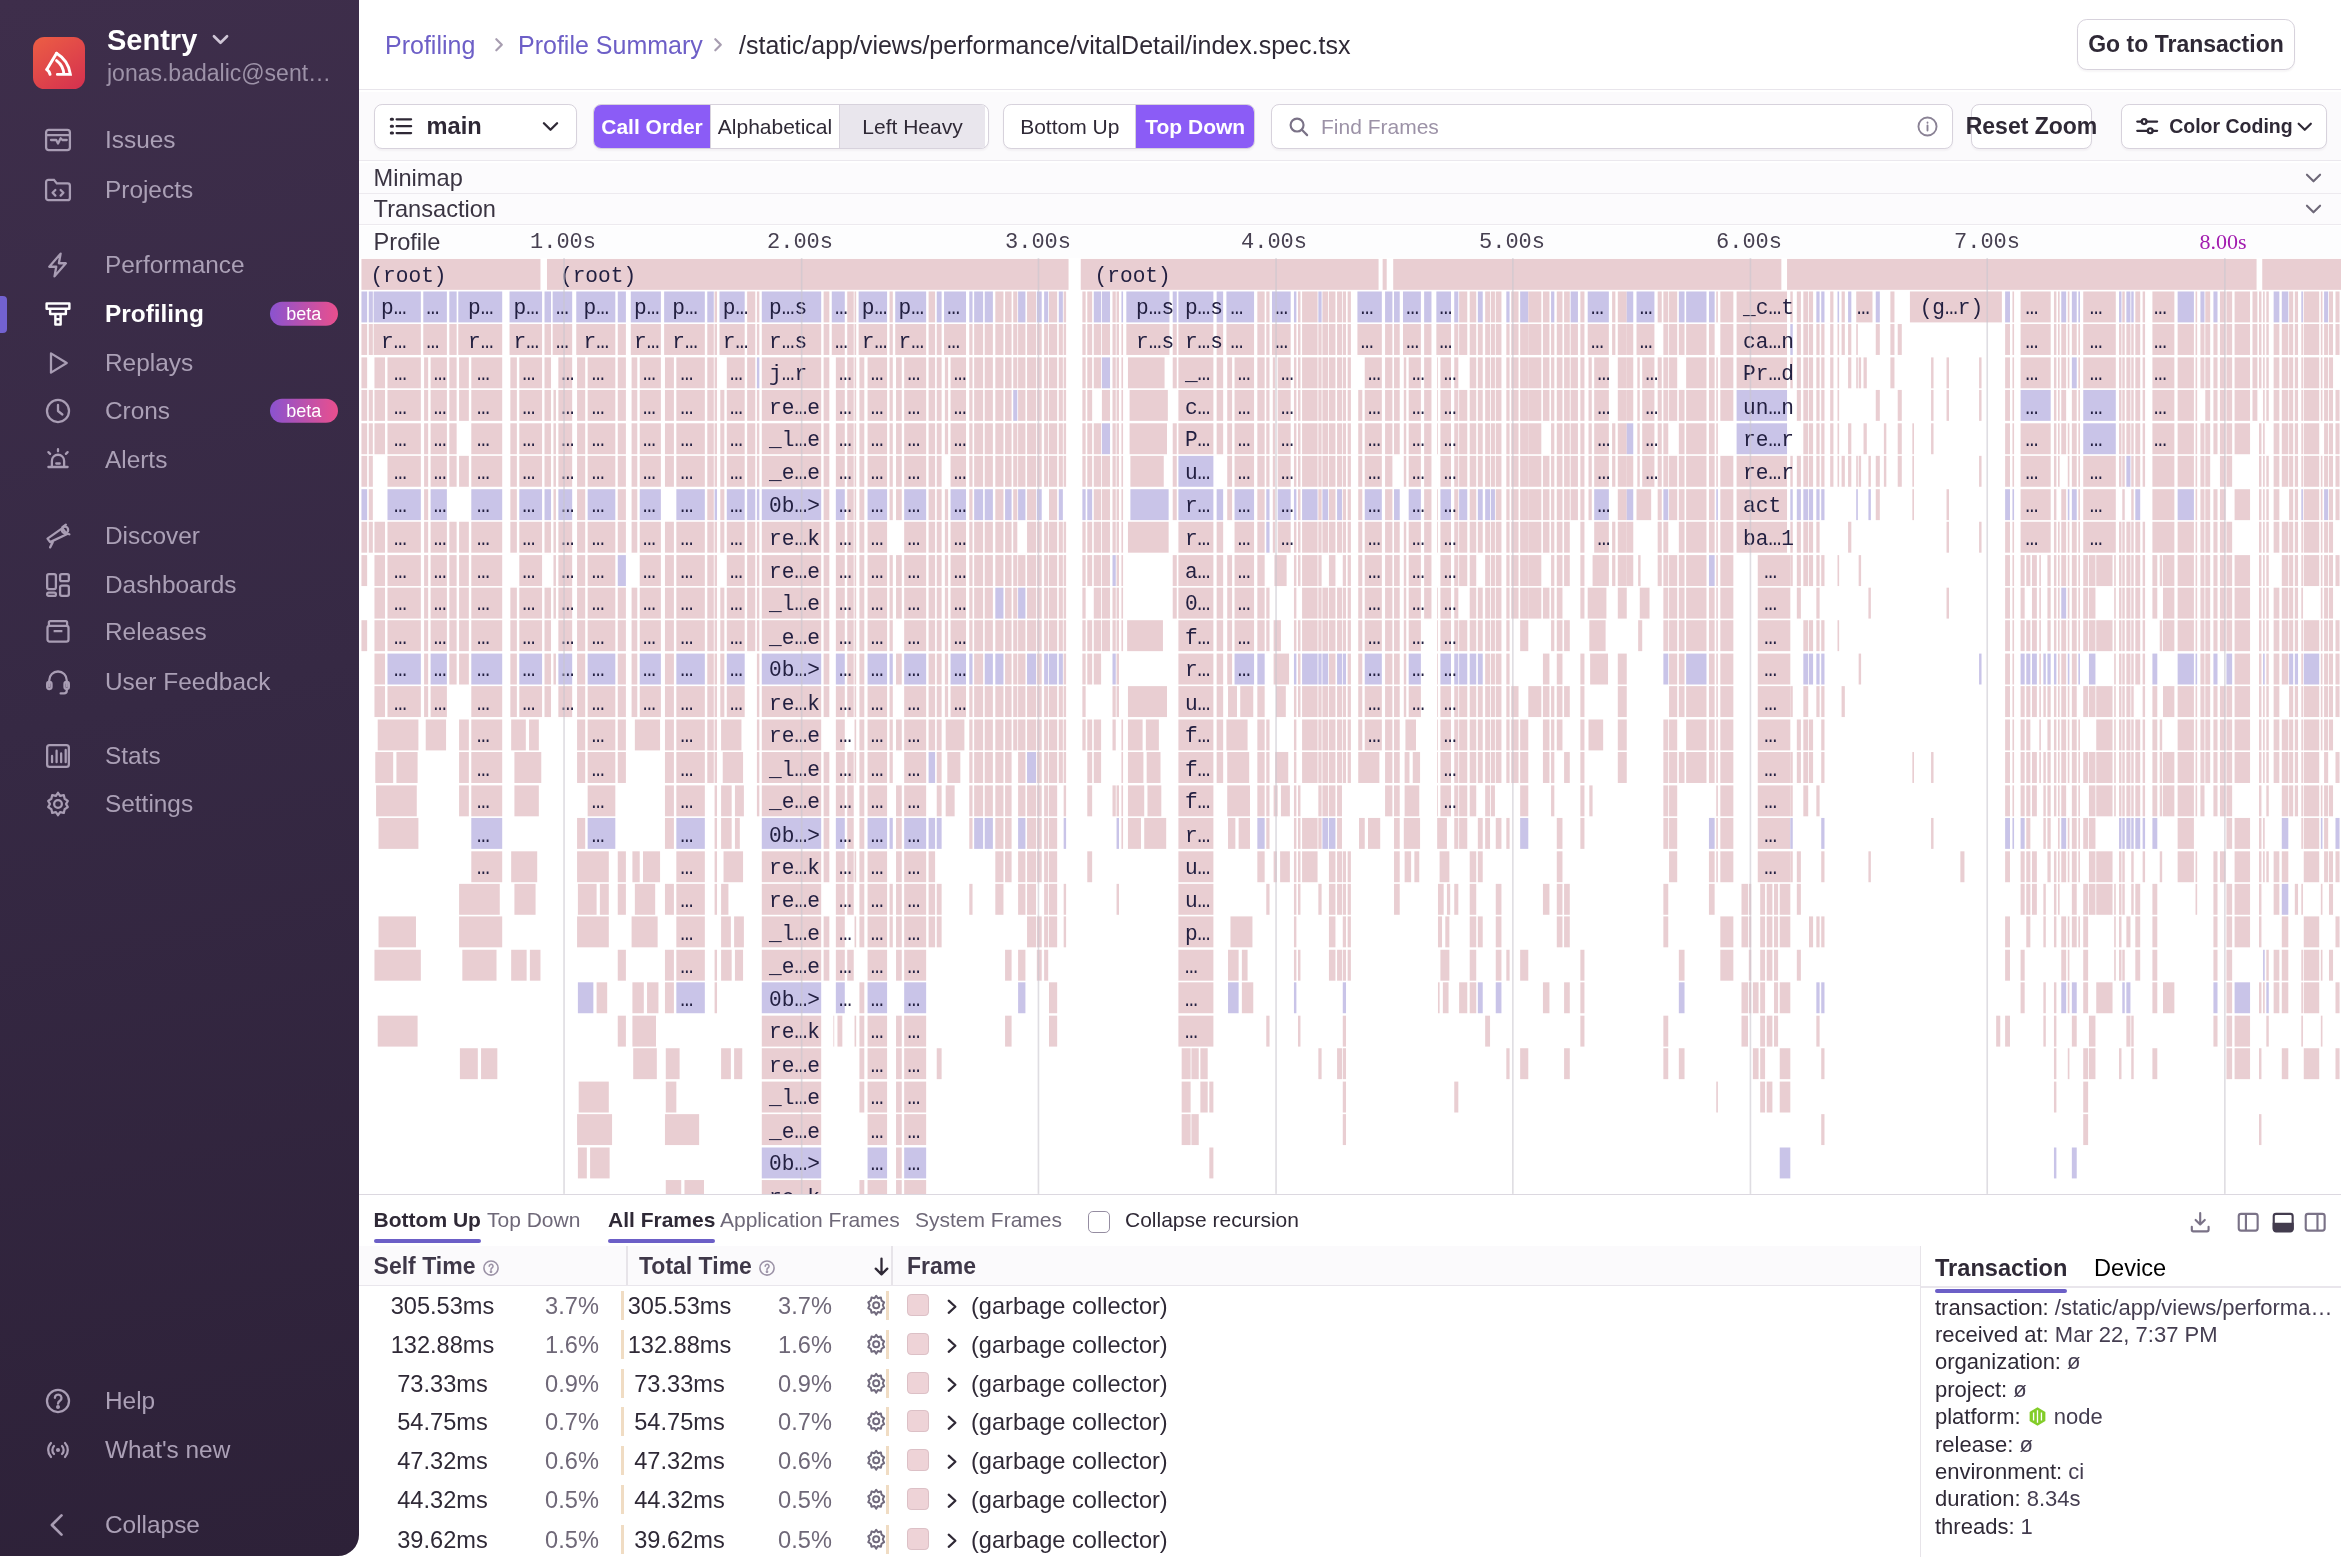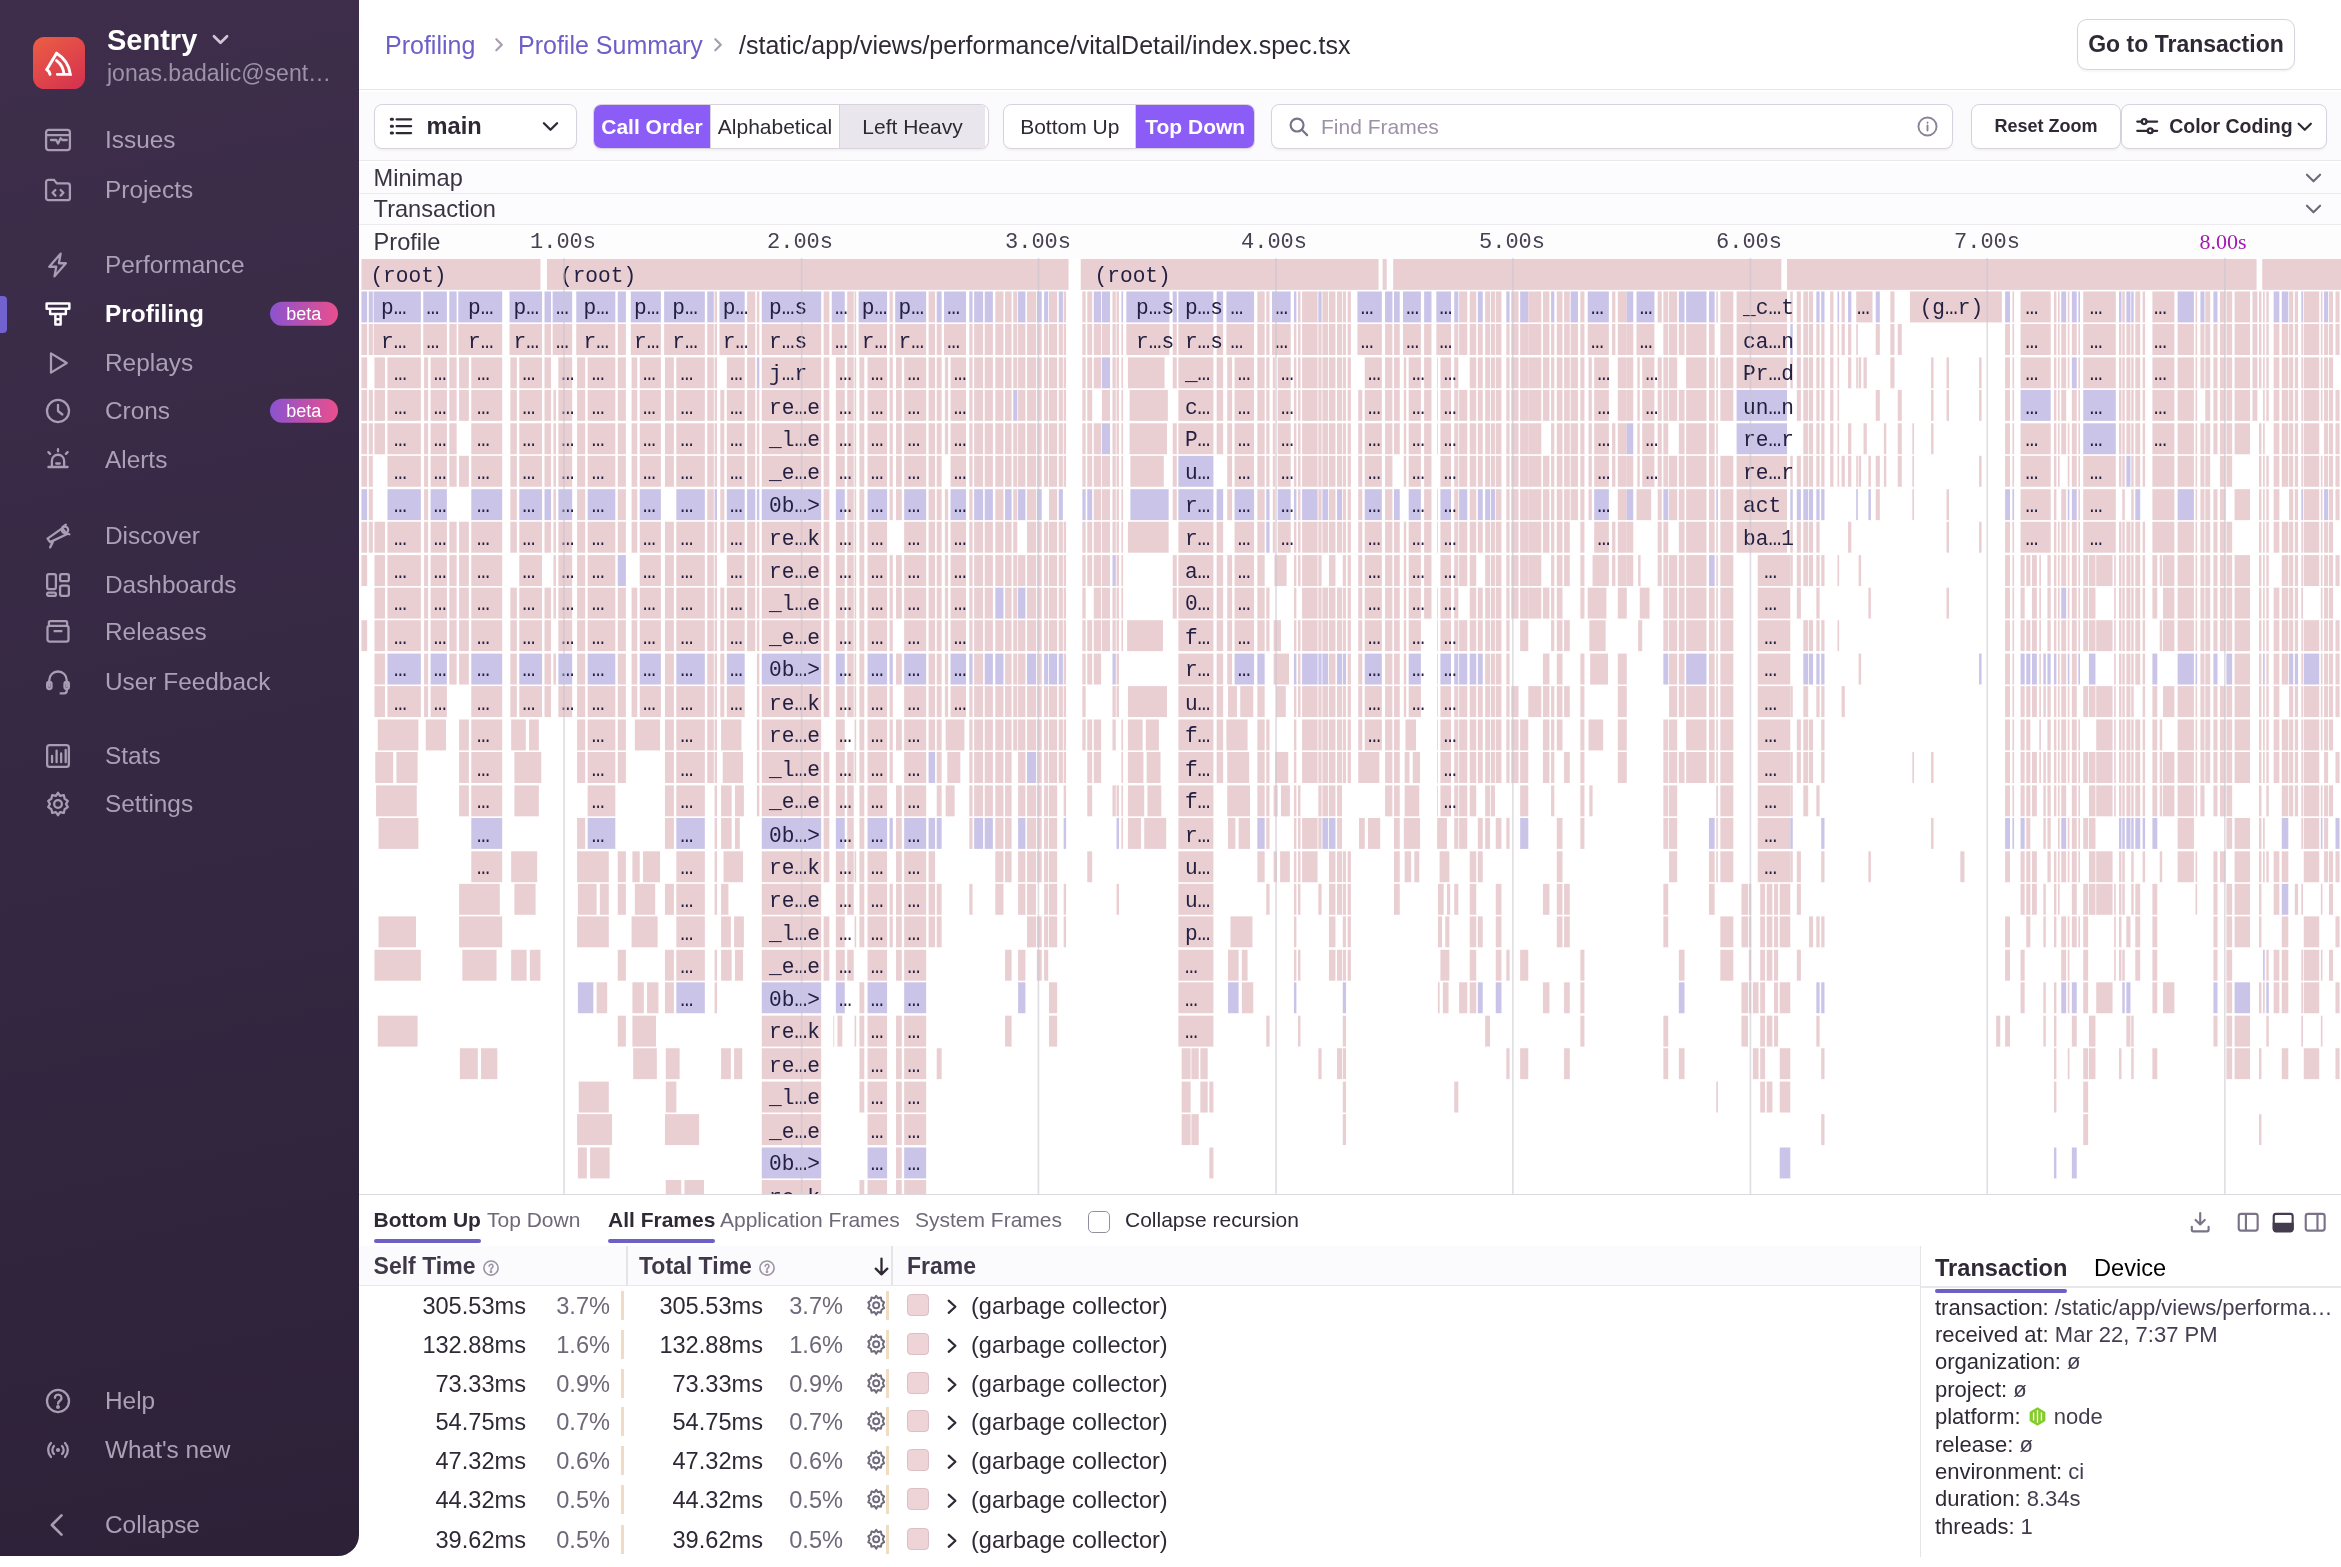--- a/index.html
+++ b/index.html
@@ -43,21 +43,21 @@
   border-top:1.6px solid #dcd8e0;font-size:21px;color:#6e6878}
 .tab{position:absolute;top:13px;white-space:nowrap}
 .tab.sel{color:#2f2936;font-weight:700}
 .tab.sel:after{content:"";position:absolute;left:0;right:0;bottom:-11.4px;height:4.1px;
   background:#6c5fc7;border-radius:2.4px}
 #thead{position:absolute;left:359px;top:1246px;width:1983px;height:40px;background:#fbfafc;
   border-bottom:1.6px solid #e9e6ec;font-size:23px;color:#3f3849;font-weight:700}
 .vline{position:absolute;top:0;bottom:0;width:1.6px;background:#e7e4e9}
 #tbody{position:absolute;left:359px;top:1286px;width:1560px;height:271px;background:#fff;
   font-size:23.6px;color:#2f2936;overflow:hidden}
-.num{position:absolute;text-align:right}
+.num{position:absolute;text-align:center}
 .pct{color:#6f6878}
 #rpanel{position:absolute;left:1920px;top:1246px;width:422px;height:311px;background:#fff;
   border-left:1.6px solid #e7e4e9;overflow:hidden}
 .kv{position:absolute;left:14px;font-size:22px;color:#2f2936;white-space:nowrap}
 .kv b{font-weight:400}
 .kv span{color:#443d50}
 </style></head>
 <body>
 <div id="sidebar">
 <div class="abs" style="left:33px;top:37px;width:52px;height:52px;border-radius:11.4px;background:linear-gradient(145deg,#ec5e44,#d4304f)">
@@ -222,21 +222,21 @@
 <svg width="23" height="23" viewBox="0 0 16 16" fill="none" stroke="#7a7287" stroke-width="1.5">
         <circle cx="7" cy="7" r="4.5"></circle>
         <path d="M10.5 10.5L14 14" stroke-linecap="round"></path>
       </svg>
 <span style="margin-left:11.4px">Find Frames</span>
 <svg width="23" height="23" viewBox="0 0 16 16" fill="none" stroke="#8a8295" stroke-width="1.3" style="position:absolute;right:13px">
         <circle cx="8" cy="8" r="6.3"></circle>
         <path d="M8 7.2v3.6M8 5.2v.2" stroke-linecap="round"></path>
       </svg>
     </div>
-<div class="btn" style="left:1612px;width:150px;font-size:18px">Reset Zoom</div>
+<div class="btn" style="left:1612px;width:121px;font-size:23px">Reset Zoom</div>
 <div class="btn" style="left:1762px;width:206px;justify-content:flex-start;padding-left:13px">
 <svg width="24.4" height="24.4" viewBox="0 0 16 16" fill="none" stroke="#2f2936" stroke-width="1.5" stroke-linecap="round">
         <path d="M1.5 5h3M7.5 5h7M1.5 11h7M11.5 11h3"></path>
         <circle cx="6" cy="5" r="1.6"></circle>
         <circle cx="10" cy="11" r="1.6"></circle>
       </svg>
 <span style="margin-left:9.8px;margin-right:29px;font-size:19.5px">Color Coding</span>
 <svg width="19.5" height="19.5" viewBox="0 0 16 16" fill="none" stroke="#2f2936" stroke-width="1.8" style="position:absolute;right:11.4px">
         <path d="M3 5.5L8 10.5L13 5.5" stroke-linecap="round" stroke-linejoin="round"></path>
       </svg>

